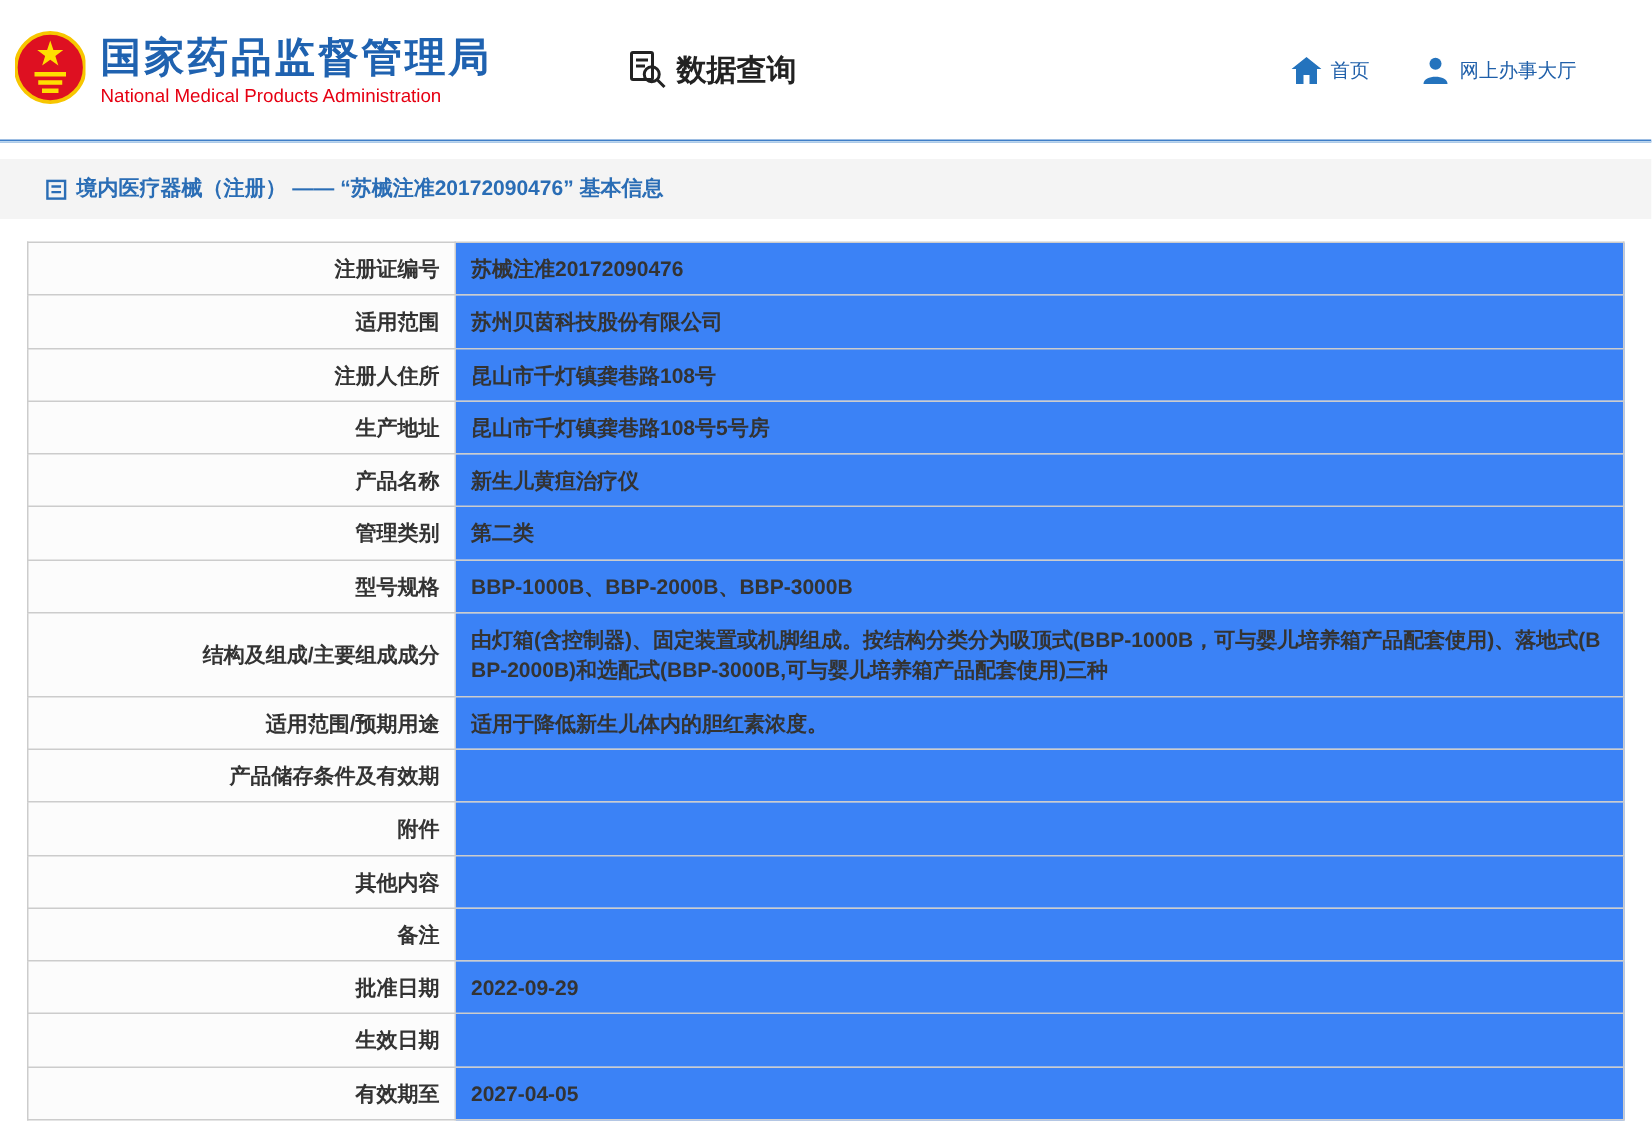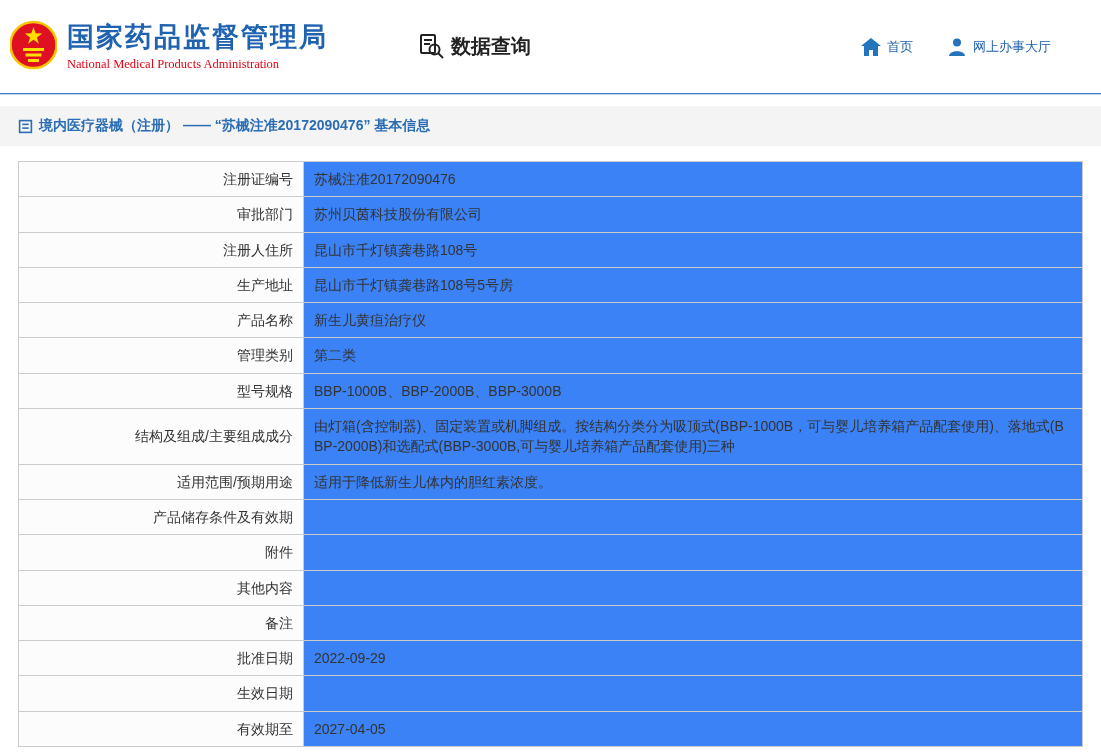--- a/index.html
+++ b/index.html
@@ -14,54 +14,55 @@
   .header {
     display:flex; align-items:center;
     height:93px; padding:0 50px 0 10px;
   }
   .logo-block { display:flex; align-items:center; cursor:pointer; }
   .emblem { display:block; margin-right:10px; }
   .org-cn {
     color:#1f62b0; font-size:27px; font-weight:bold; letter-spacing:2px;
     line-height:1.2;
   }
-  .org-en { color:#e60012; font-size:12.5px; margin-top:3px;font-family:Liberation Serif, serif; }
+  .org-en { color:#e60012; font-size:12.5px; margin-top:3px; }
 
   .query-block {
     display:flex; align-items:center; margin-left:90px; cursor:pointer;
   }
   .query-block svg { margin-right:6px; }
   .query-label { font-size:20px; font-weight:bold; color:#222; }
 
   .top-nav { margin-left:auto; display:flex; gap:34px; }
   .nav-item {
     display:flex; flex-direction:row; align-items:center; gap:6px;
     cursor:pointer;
   }
   .nav-item span { color:#1f5fa9; font-size:13px; }
 
   .blue-line { height:2px; background:#3f7ec8; border-bottom:1px solid #bcd6ee; }
 
   
   .breadcrumb-bar {
     margin-top:11px; height:40px; background:#f4f4f4;
-    display:flex; align-items:center; padding-left:18px;
+    display:flex; align-items:center; padding-left:30px;
   }
   .breadcrumb-bar svg { margin-right:6px; flex:0 0 auto; }
   .breadcrumb-text { color:#2a6db5; font-size:14px; font-weight:bold; }
 
   
   .info-table {
     width:1065px; margin:15px 18px 20px 18px;
     border-collapse:collapse; table-layout:fixed;
   }
   .info-table td {
     border:1px solid #ccc; padding:7px 10px;
     font-size:14px; line-height:1.45; vertical-align:middle;
     word-break:break-all;
+    font-weight:bold;
   }
   td.label-cell {
     width:285px; text-align:right; color:#333; background:#fcfcfc;
   }
   td.value-cell { background:#3b82f6; color:#333; }
   td.value-cell:empty::after { content:"\00a0"; }
 </style>
 </head>
 <body>
 
@@ -119,21 +120,21 @@
   <span class="breadcrumb-text">境内医疗器械（注册） —— “苏械注准20172090476” 基本信息</span>
 </div>
 
 <table class="info-table">
   <tbody>
       <tr>
         <td class="label-cell">注册证编号</td>
         <td class="value-cell">苏械注准20172090476</td>
       </tr>
       <tr>
-        <td class="label-cell">审批部门</td>
+        <td class="label-cell">适用范围</td>
         <td class="value-cell">苏州贝茵科技股份有限公司</td>
       </tr>
       <tr>
         <td class="label-cell">注册人住所</td>
         <td class="value-cell">昆山市千灯镇龚巷路108号</td>
       </tr>
       <tr>
         <td class="label-cell">生产地址</td>
         <td class="value-cell">昆山市千灯镇龚巷路108号5号房</td>
       </tr>

